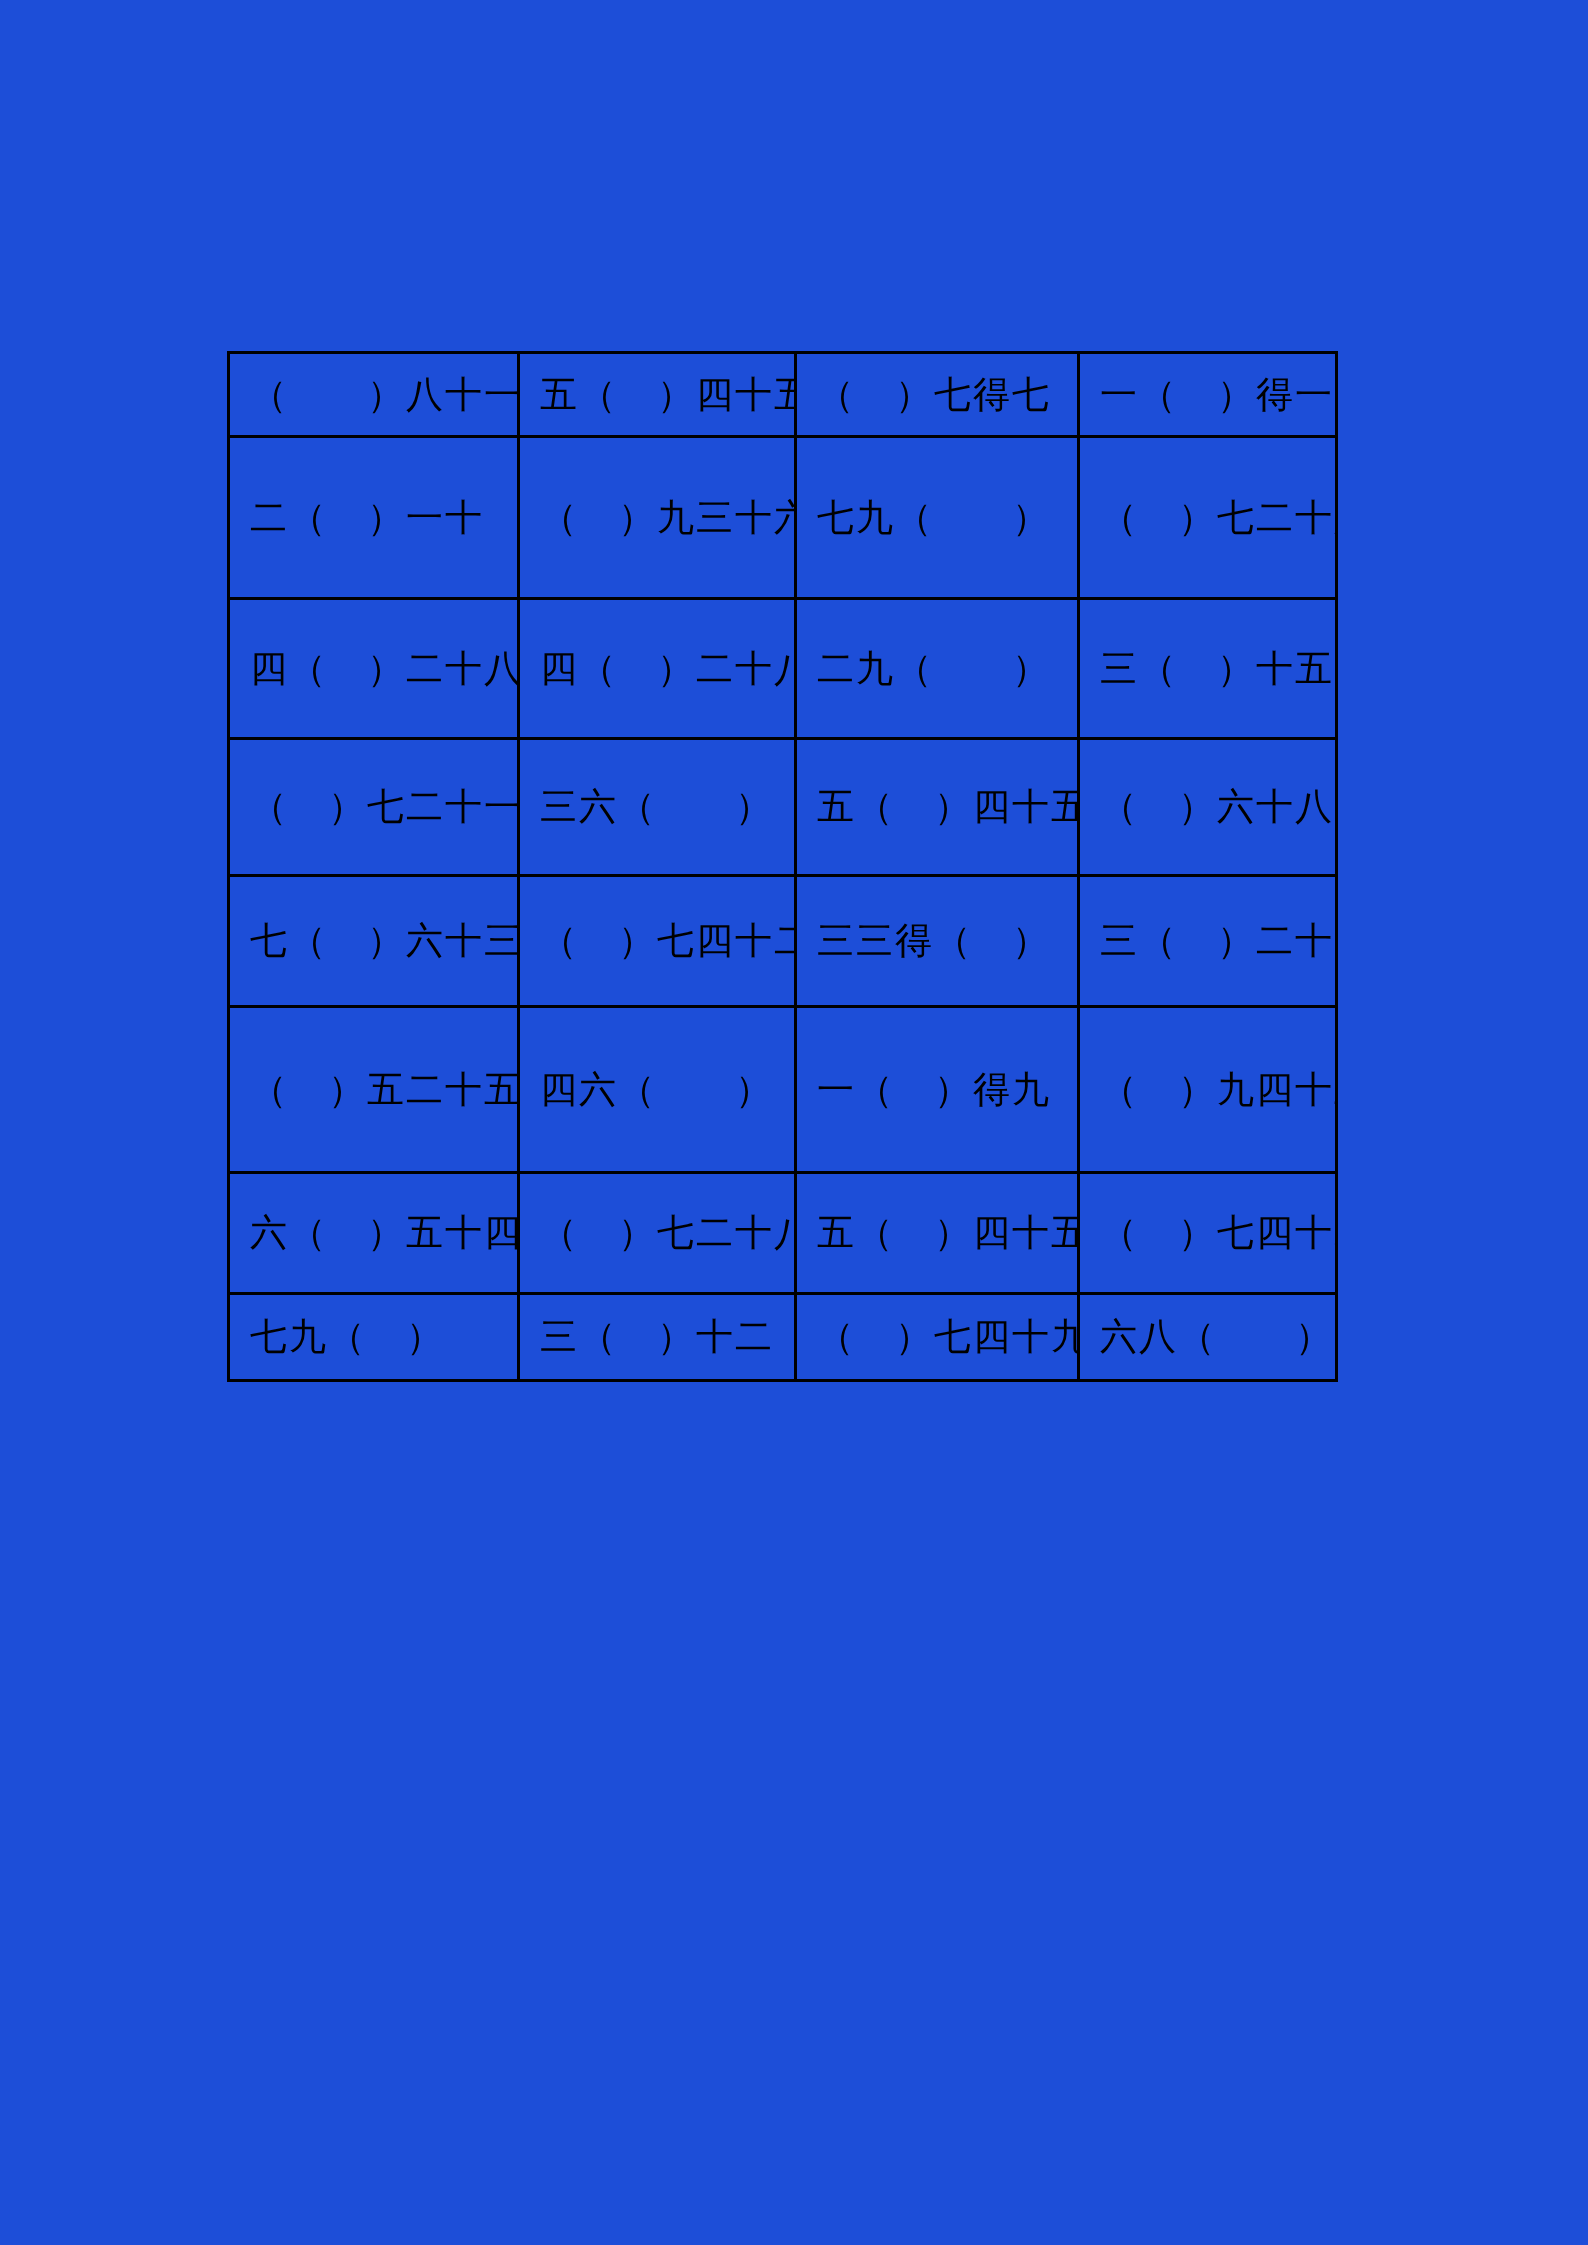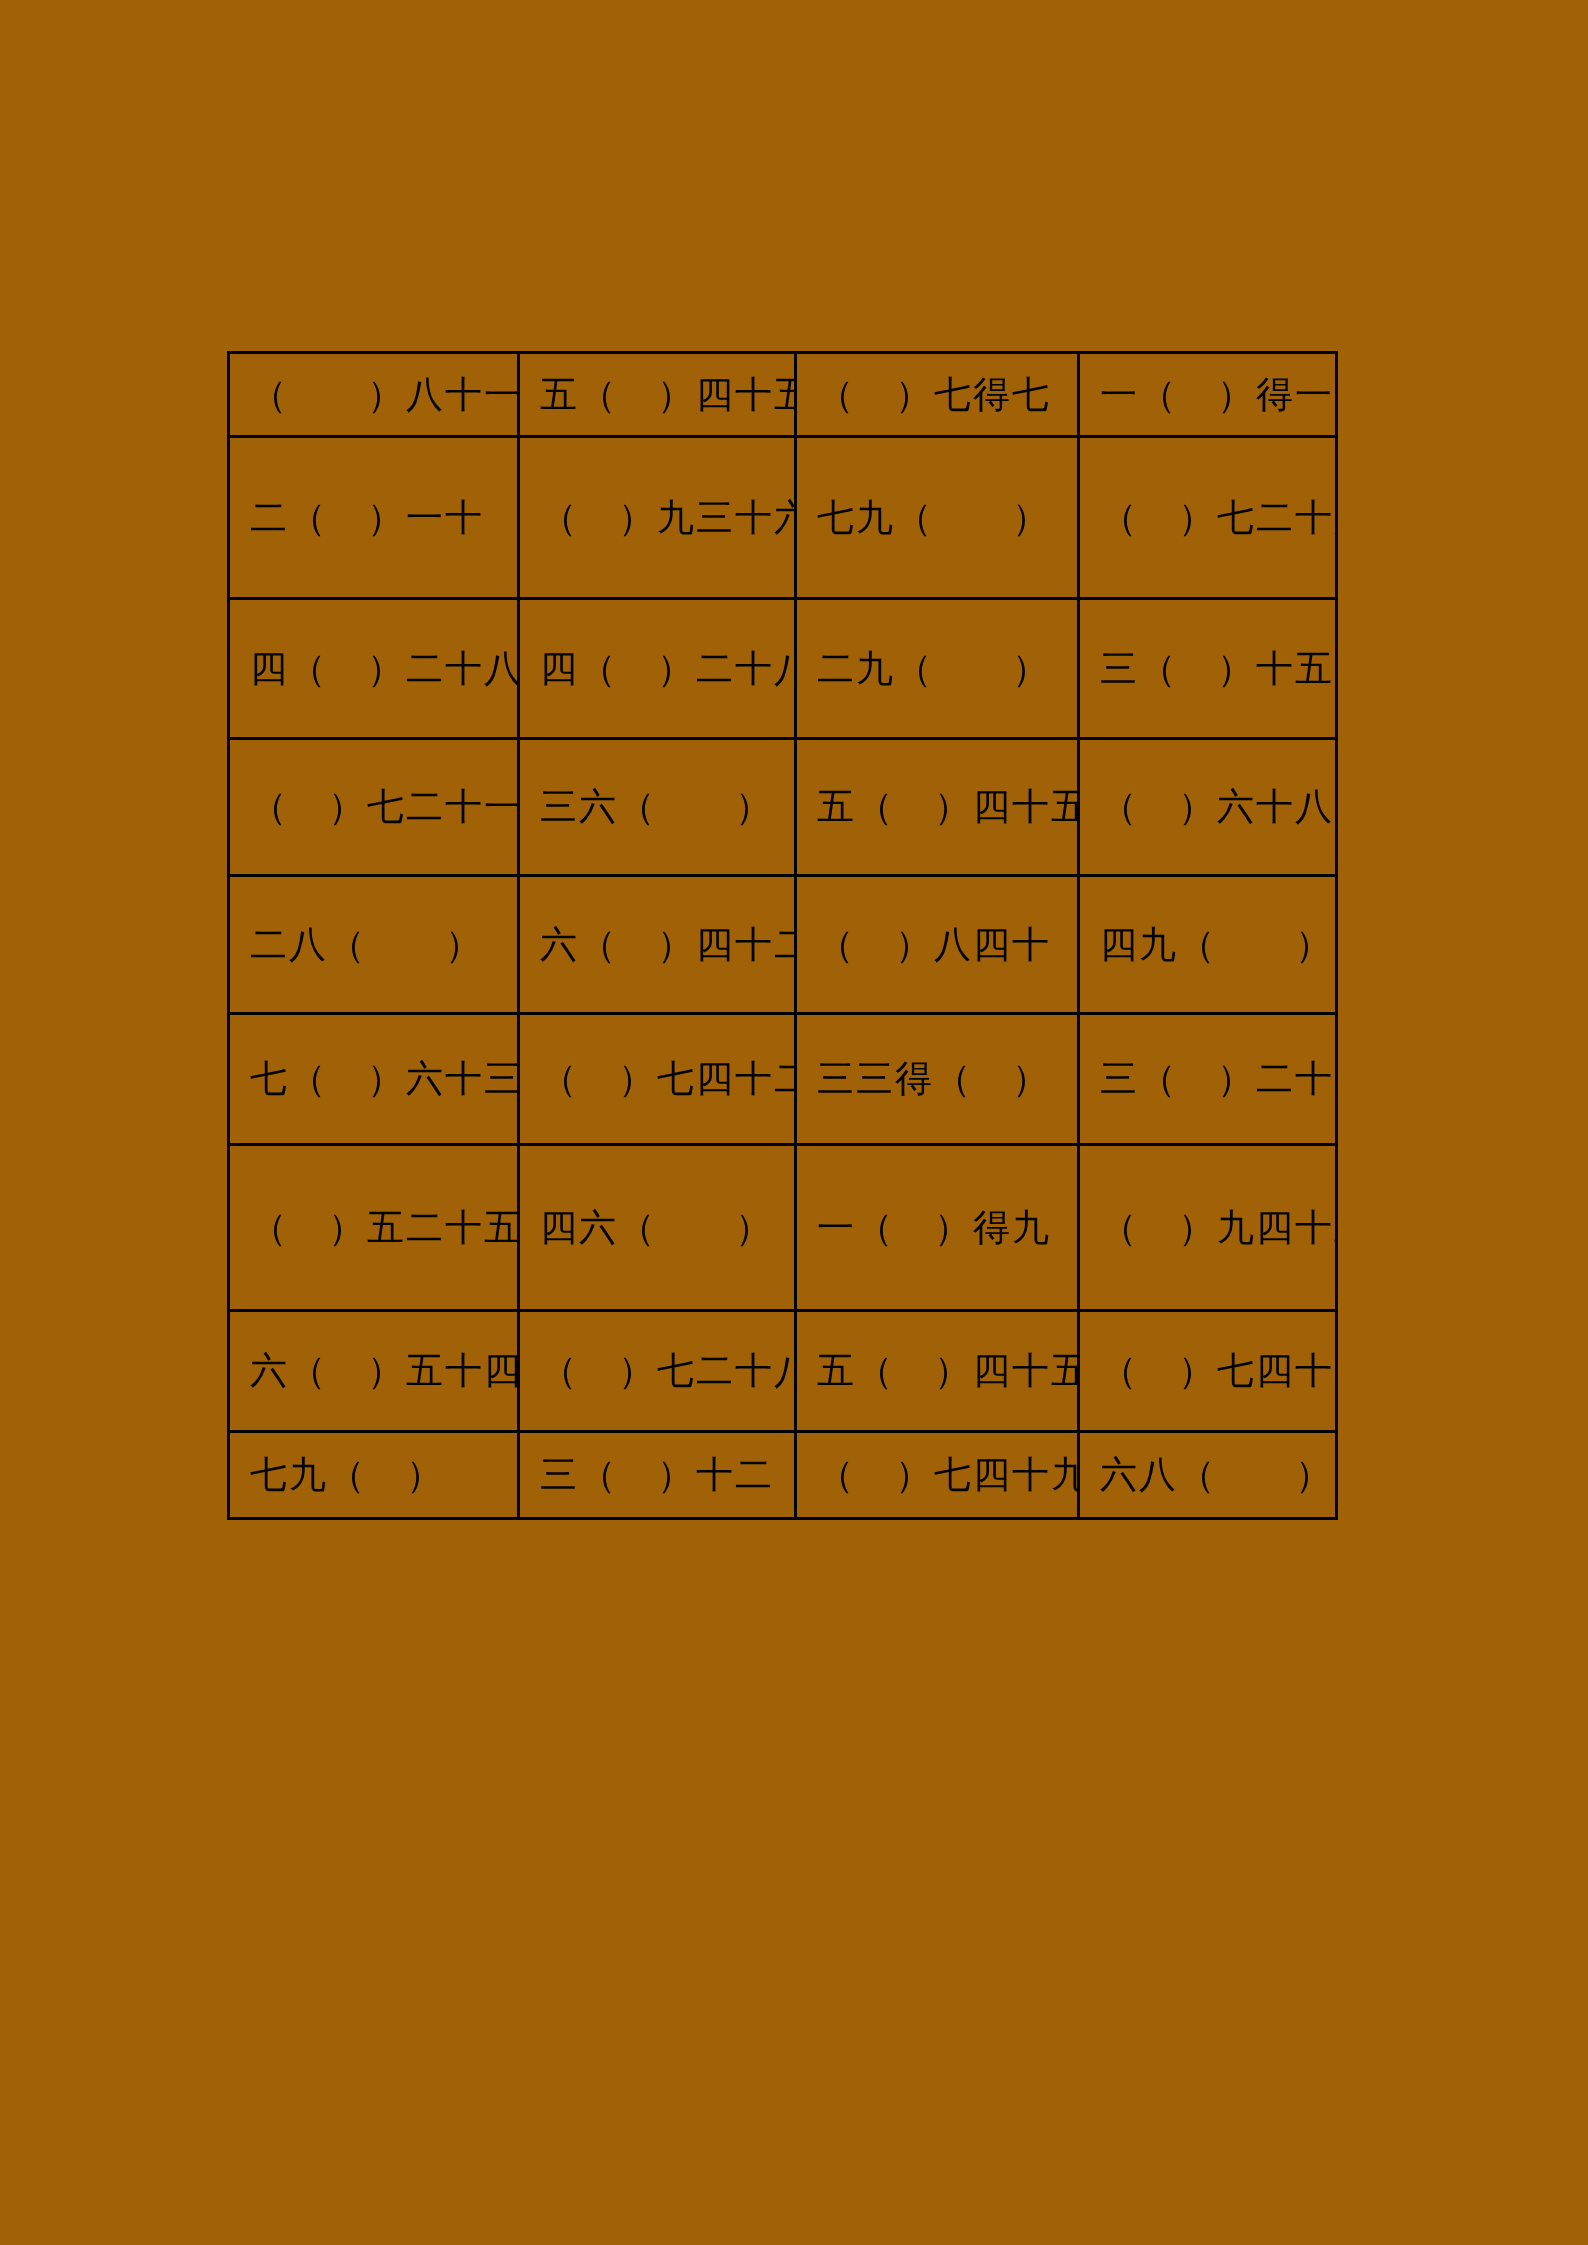--- a/index.html
+++ b/index.html
@@ -4,21 +4,21 @@
 <style>
   html, body {
     margin: 0;
     padding: 0;
     background: #ffffff;
   }
   .page {
     position: relative;
     width: 1588px;
     height: 2245px;
-    background: #a16207;
+    background: #1d4ed8;
     overflow: hidden;
     font-family: "DejaVu Sans", sans-serif;
   }
   table.grid {
     position: absolute;
     left: 227px;
     top: 351px;
     width: 1108px;
     border-collapse: collapse;
     table-layout: fixed;
@@ -64,26 +64,20 @@
         <td>四（　）二十八</td>
         <td>二九（　　）</td>
         <td>三（　）十五</td>
       </tr>
       <tr style="height:137px">
         <td>（　）七二十一</td>
         <td>三六（　　）</td>
         <td>五（　）四十五</td>
         <td>（　）六十八</td>
       </tr>
-      <tr style="height:138px">
-        <td>二八（　　）</td>
-        <td>六（　）四十二</td>
-        <td>（　）八四十</td>
-        <td>四九（　　）</td>
-      </tr>
       <tr style="height:131px">
         <td>七（　）六十三</td>
         <td>（　）七四十二</td>
         <td>三三得（　）</td>
         <td>三（　）二十四</td>
       </tr>
       <tr style="height:166px">
         <td>（　）五二十五</td>
         <td>四六（　　）</td>
         <td>一（　）得九</td>

